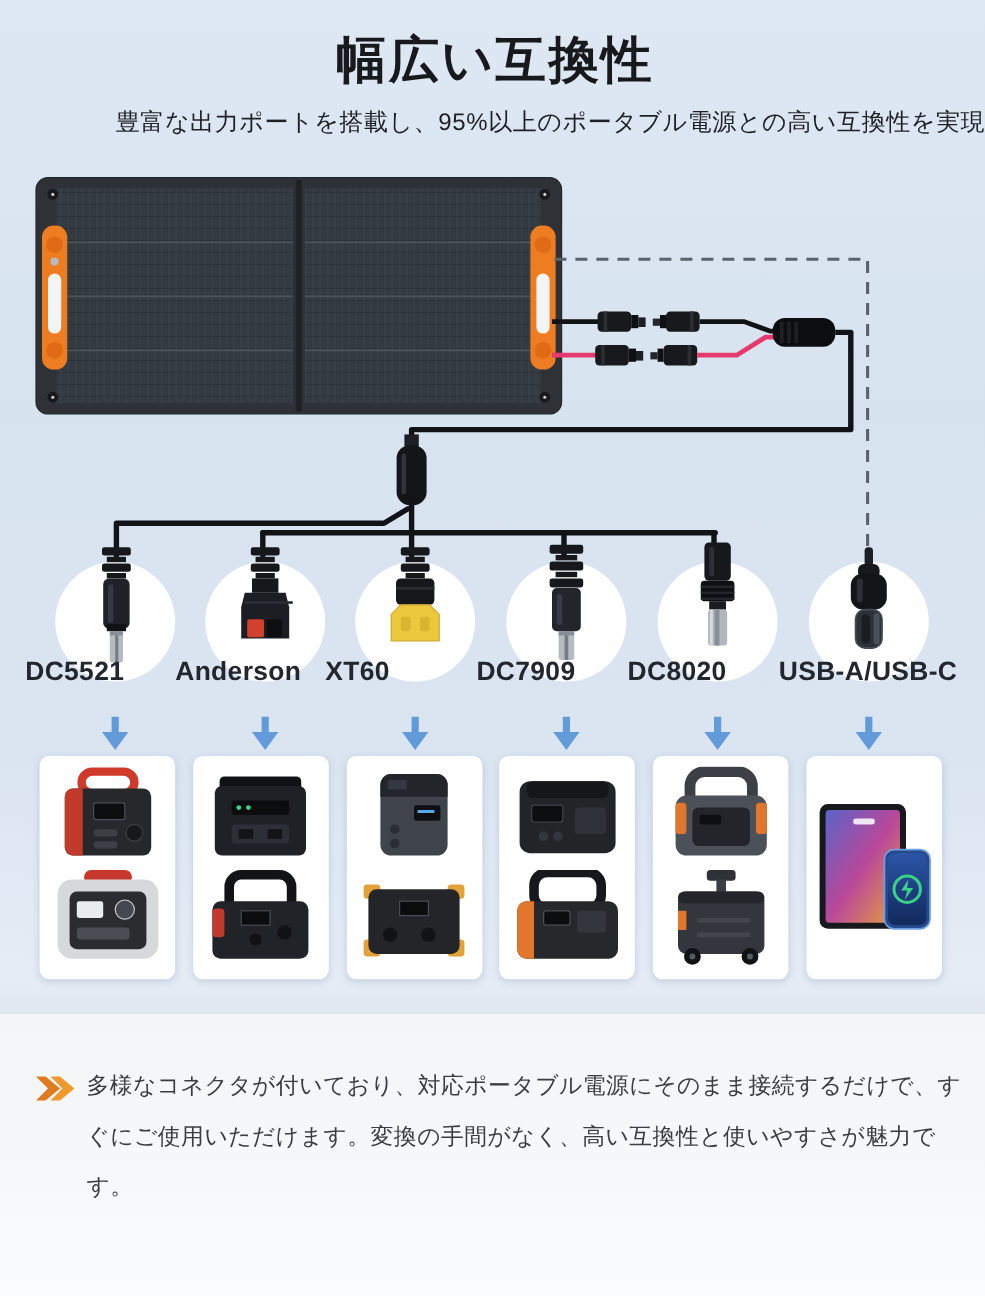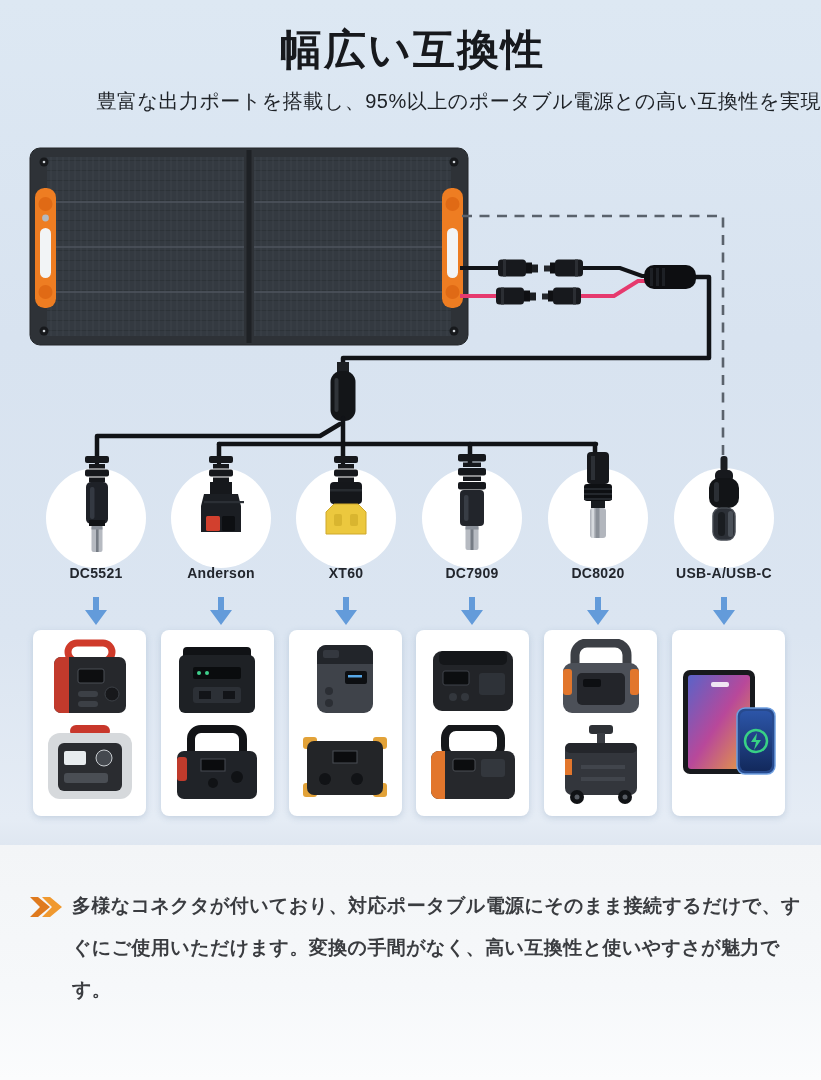--- a/index.html
+++ b/index.html
@@ -9,33 +9,33 @@
   
   .hero{position:absolute;top:0;left:0;width:821px;height:845px;
         background:linear-gradient(180deg,#dde8f3 0%,#d8e3f0 40%,#dbe5f1 75%,#e5ecf5 97%,#dfe7f1 100%);}
   .title{position:absolute;top:20px;left:0;width:100%;margin:2px;text-align:center;
          font-size:42px;font-weight:bold;color:#17191d;letter-spacing:2px;}
   .subtitle{position:absolute;top:88px;left:0;width:100%;margin:0;text-align:right;
             font-size:20px;font-weight:500;color:#1d2126;letter-spacing:.5px;}
 
   .diagram-svg{position:absolute;top:140px;left:0;}
 
-  .connector-label{position:absolute;top:565px;width:150px;text-align:center;
-                   font-size:14px;font-weight:600;color:#22262d;letter-spacing:.3px;}
+  .connector-label{position:absolute;top:547px;width:150px;
+                   font-size:22px;font-weight:600;color:#22262d;letter-spacing:.3px;}
   .col-arrow{position:absolute;top:597px;width:24px;height:28px;}
 
   
   .products{position:absolute;top:630px;left:33px;width:752px;display:flex;justify-content:space-between;}
   .card{width:113px;height:186px;background:#ffffff;border-radius:8px;box-sizing:border-box;
         box-shadow:0 2px 6px rgba(120,145,175,.30);display:flex;flex-direction:column;
         align-items:center;justify-content:space-evenly;padding:5px 0;}
 
   
   .notes{position:absolute;top:845px;left:0;width:821px;height:235px;
-         background:linear-gradient(180deg,#f3f5f7 0%,#f6f8fa 60%,#fbfcfd 100%);font-weight:bold;}
+         background:linear-gradient(180deg,#f3f5f7 0%,#f6f8fa 60%,#fbfcfd 100%);}
   .note{position:absolute;left:28px;width:782px;display:flex;gap:8px;align-items:flex-start;}
   .note-1{top:40px;}
   .note-2{top:148px;}
   .chev{flex:0 0 36px;padding-top:9px;}
   .note-text{margin:0;width:746px;font-size:19px;line-height:42px;color:#3a3c40;letter-spacing:.4px;}
 </style>
 </head>
 <body>
 
 <div class="canvas">

